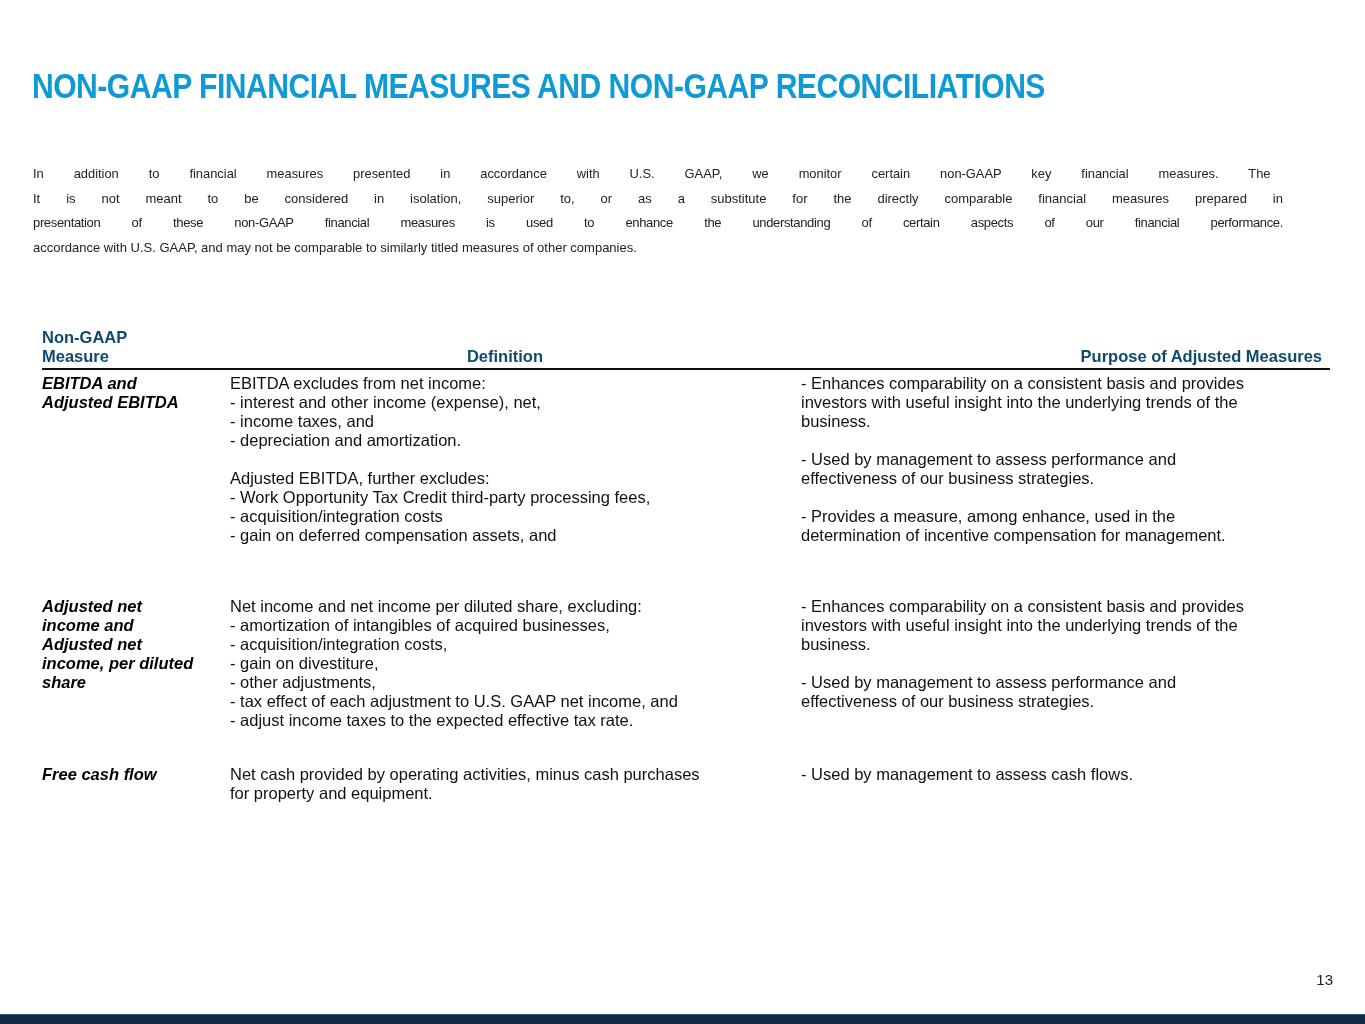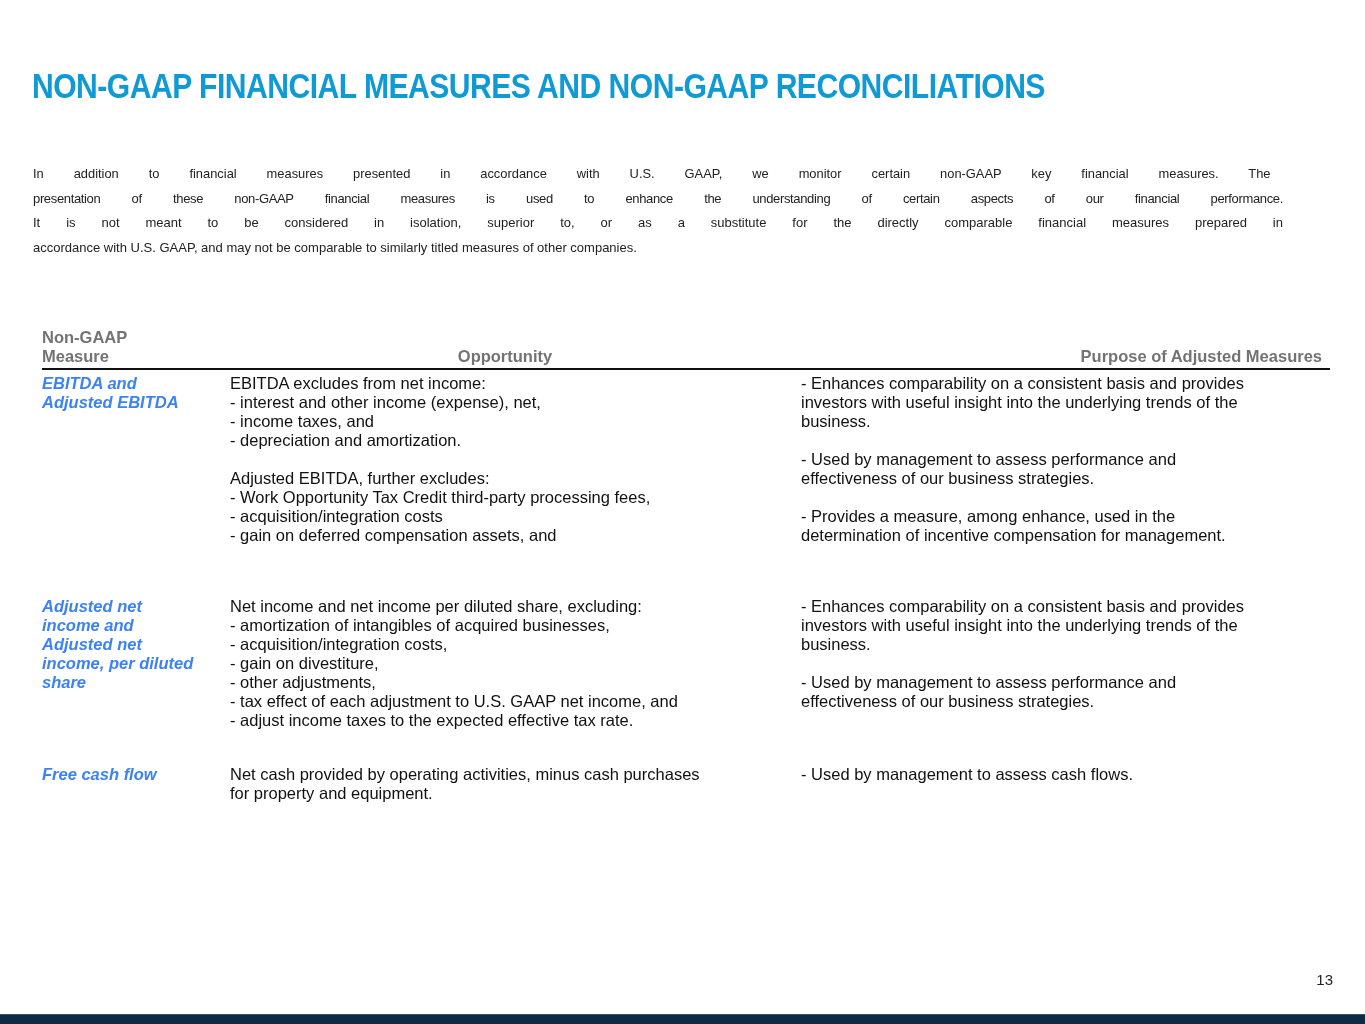--- a/index.html
+++ b/index.html
@@ -39,39 +39,39 @@
 
     .table {
       position: absolute;
       left: 42px; top: 328px;
       width: 1288px;
     }
     .thead {
       position: relative;
       height: 40px;
       border-bottom: 2px solid #111;
-      color: #737373;
+      color: #0c4a6e;
       font-weight: bold;
       font-size: 16.5px;
       line-height: 19px;
     }
     .th-measure { position: absolute; left: 0; top: 0; width: 160px; }
     .th-def { position: absolute; left: 188px; width: 550px; bottom: 2px; text-align: center; }
     .th-purpose { position: absolute; left: 760px; width: 520px; bottom: 2px; text-align: right; }
 
     .row {
       position: absolute;
       left: 0;
       width: 1288px;
       font-size: 16.5px;
       line-height: 19px;
     }
     .measure {
       position: absolute; left: 0; top: 0; width: 185px;
-      color: #3b82f6; font-weight: bold; font-style: italic;
+      color: #000000; font-weight: bold; font-style: italic;
     }
     .def { position: absolute; left: 188px; top: 0; width: 560px; }
     .purpose { position: absolute; left: 759px; top: 0; width: 529px; }
     .line { display: block; white-space: nowrap; min-height: 19px; }
 
     .page-number {
       position: absolute;
       right: 32px; top: 971px;
       font-size: 15px;
       color: #222;
@@ -84,32 +84,32 @@
       border-top: 1px solid #3d556c;
     }
   </style>
 </head>
 <body>
 
 <div class="title">NON-GAAP FINANCIAL MEASURES AND NON-GAAP RECONCILIATIONS</div>
 
 <div class="intro">
   <span class="j l1">In addition to financial measures presented in accordance with U.S. GAAP, we monitor certain non-GAAP key financial measures. The</span>
+  <span class="j l3">It is not meant to be considered in isolation, superior to, or as a substitute for the directly comparable financial measures prepared in</span>
   <span class="j l2">presentation of these non-GAAP financial measures is used to enhance the understanding of certain aspects of our financial performance.</span>
-  <span class="j l3">It is not meant to be considered in isolation, superior to, or as a substitute for the directly comparable financial measures prepared in</span>
   <span class="l4">accordance with U.S. GAAP, and may not be comparable to similarly titled measures of other companies.</span>
 </div>
 
 <div class="table">
   <div class="thead">
     <div class="th-measure">
       <span class="line">Non-GAAP</span>
       <span class="line">Measure</span>
     </div>
-    <div class="th-def">Opportunity</div>
+    <div class="th-def">Definition</div>
     <div class="th-purpose">Purpose of Adjusted Measures</div>
   </div>
 
   <div class="row" style="top:46px;">
     <div class="measure">
         <span class="line">EBITDA and</span>
         <span class="line">Adjusted EBITDA</span>
       </div>
     <div class="def">
         <span class="line">EBITDA excludes from net income:</span>

